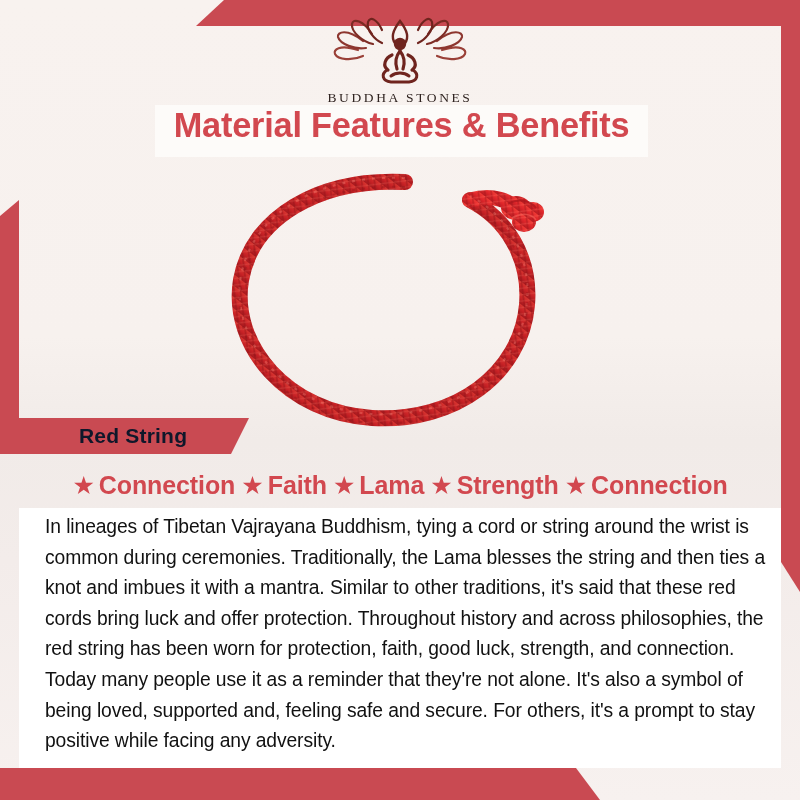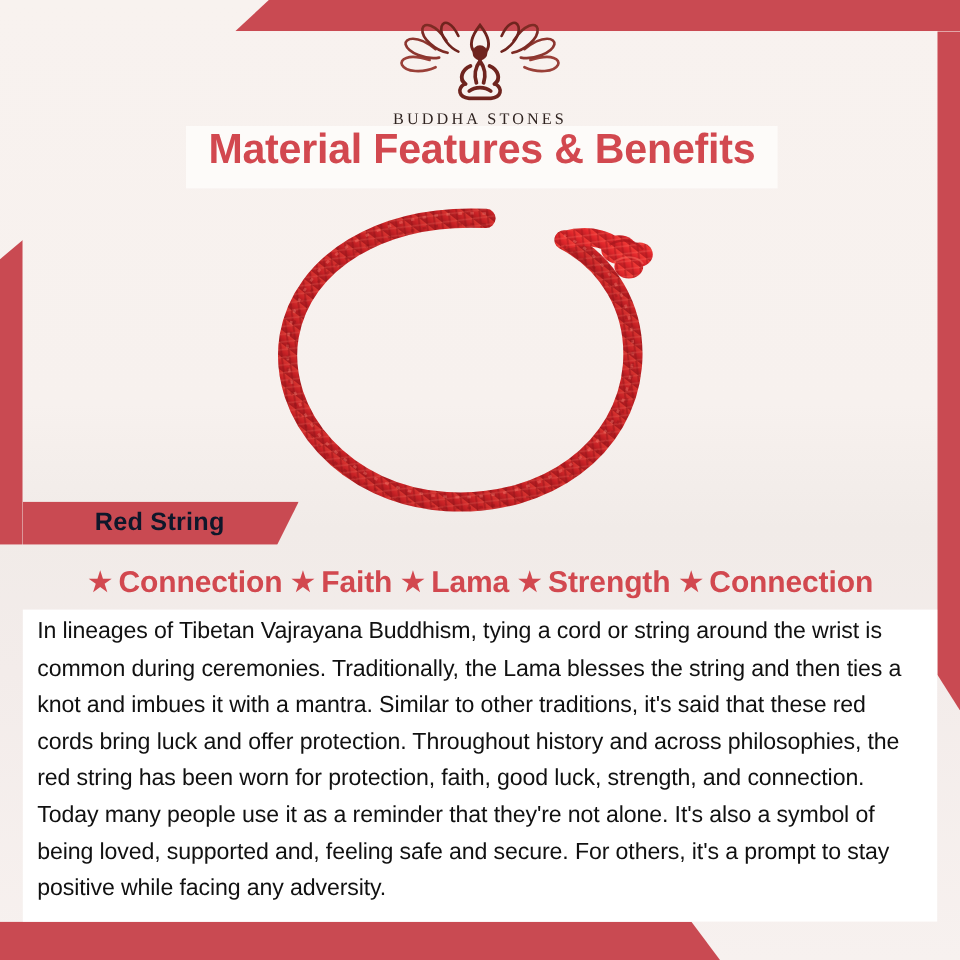--- a/index.html
+++ b/index.html
@@ -152,20 +152,21 @@
     z-index: 4;
   }
   .body-text {
     padding: 4px 12px 0 12px;
     font-size: 19.3px;
     line-height: 30.6px;
     color: #111111;
     font-weight: 500;
     letter-spacing: -0.1px;
     text-align: left;
+    margin-left: 14px;
   }
 </style>
 </head>
 <body>
 
 <div id="poster">
 
   <div class="deco-top"></div>
   <div class="deco-right"></div>
   <div class="deco-left"></div>

